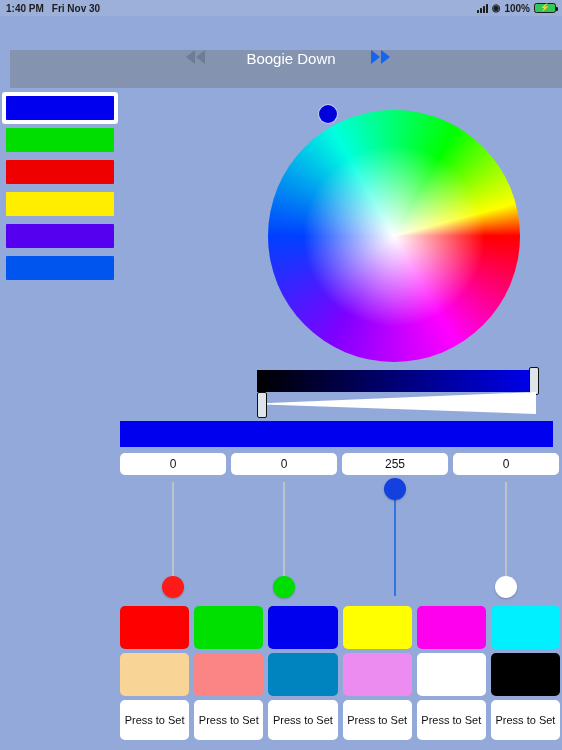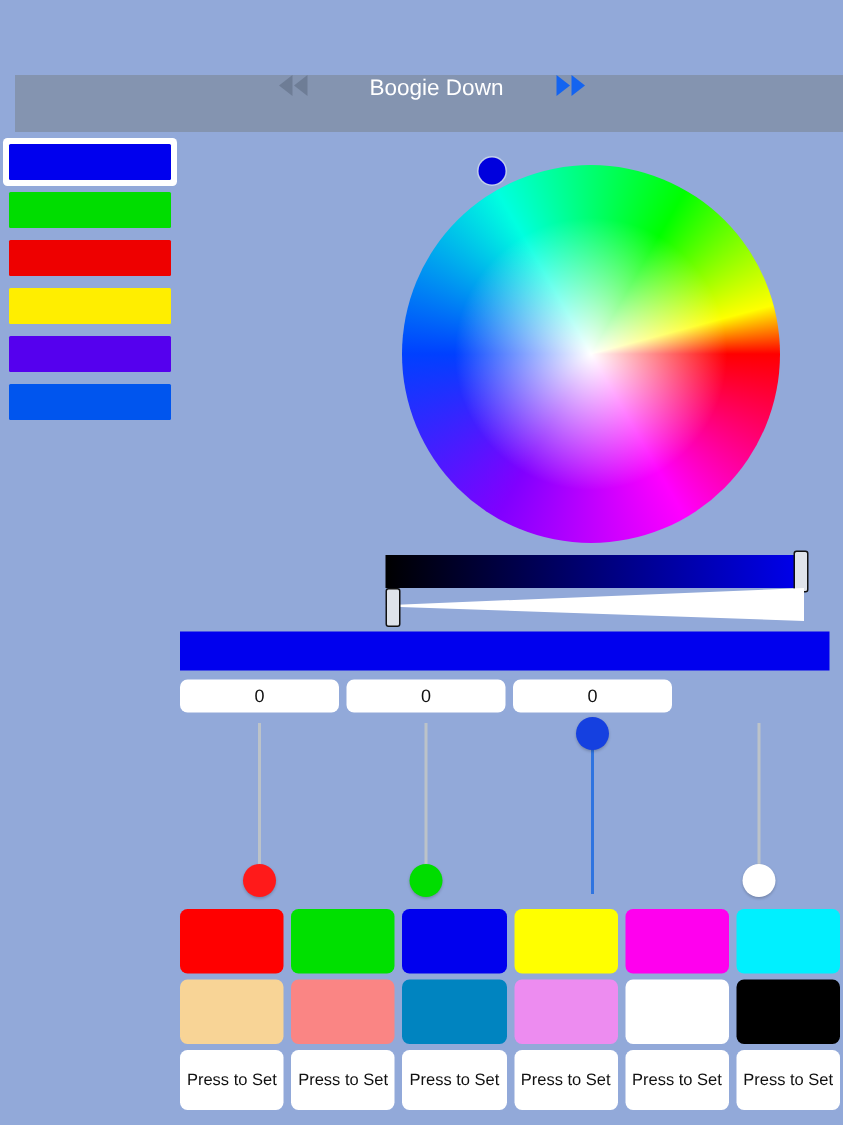--- a/index.html
+++ b/index.html
@@ -207,20 +207,39 @@
     width: 71px; height: 40px; border-radius: 5px;
     background: #ffffff; display: flex; align-items: center; justify-content: center;
     font-size: 11px; color: #111; cursor: pointer; text-align: center;
   }
 </style>
 </head>
 <body>
 
 <div id="screen">
 
+  <div id="status-bar">
+    <div id="status-left">
+      <span>1:40 PM</span>
+      <span>Fri Nov 30</span>
+    </div>
+    <div id="status-right">
+      <span class="sig-bars">
+          <i></i>
+          <i></i>
+          <i></i>
+          <i></i>
+        </span>
+      <span class="wifi-icon">◉</span>
+      <span>100%</span>
+      <span class="batt">
+          <span class="bolt">⚡</span>
+        </span>
+    </div>
+  </div>
 
 
   <div id="toolbar">
     <div class="transport" id="rewind-button">
       <span class="tri-l"></span>
         <span class="tri-l"></span>
     </div>
     <div id="toolbar-title">Boogie Down</div>
     <div class="transport" id="forward-button">
       <span class="tri-r"></span>
@@ -257,20 +276,21 @@
   <div id="alpha-track">
     <div id="alpha-wedge"></div>
   </div>
   <div id="alpha-handle"></div>
 
   <div id="result-bar"></div>
 
   <div id="value-fields">
     <div class="value-field">0</div>
     <div class="value-field">0</div>
+    <div class="value-field">255</div>
     <div class="value-field">0</div>
   </div>
 
   <div id="channel-sliders">
 
     <div class="vslider" style="left:27px">
       <div class="vtrack"></div>
       <div class="vknob" style="top:98px; background:#ff1a1a"></div>
     </div>
 

